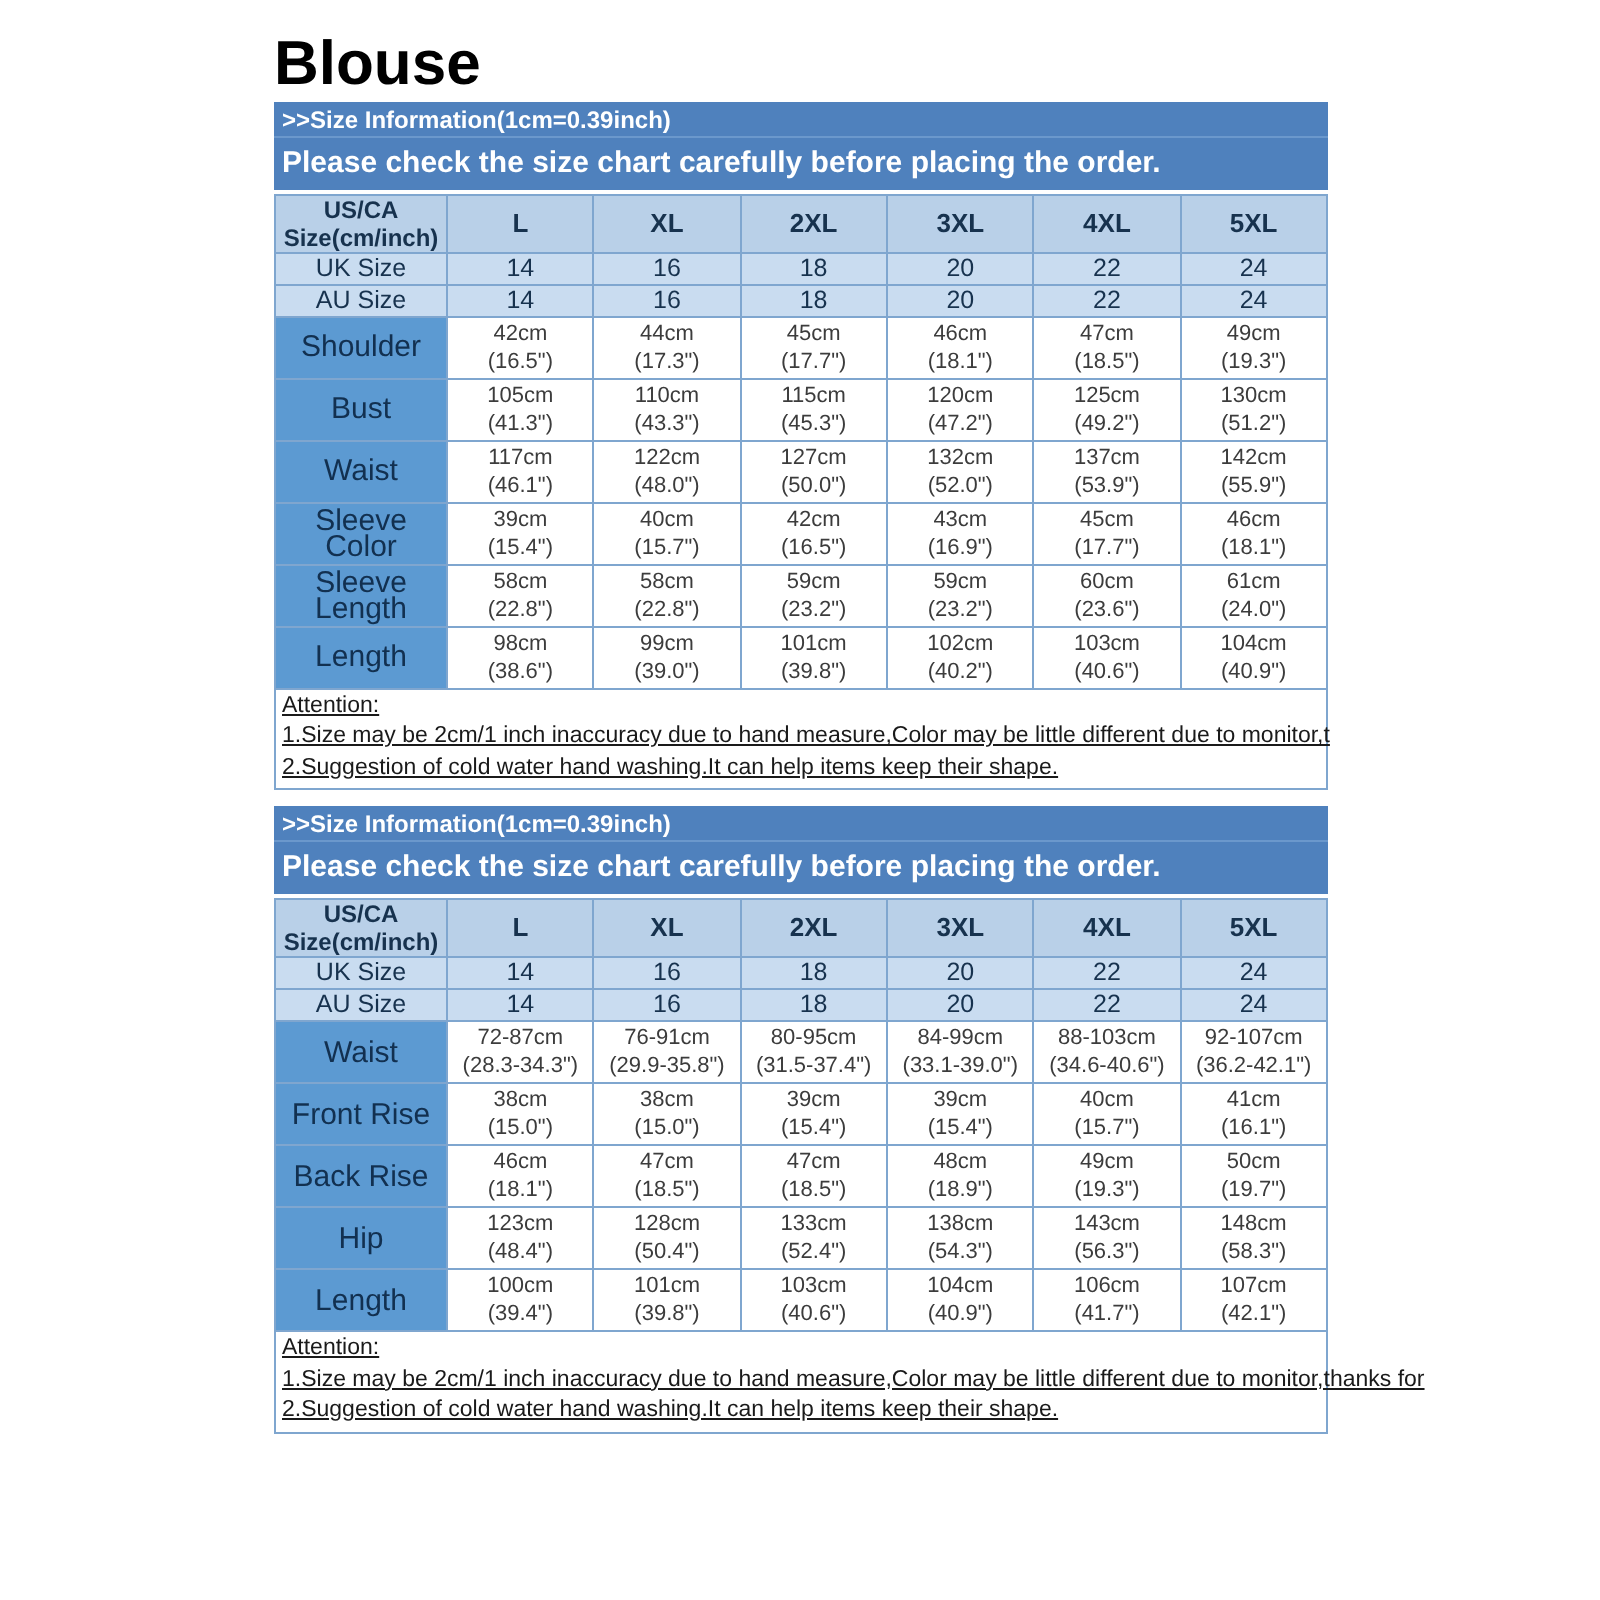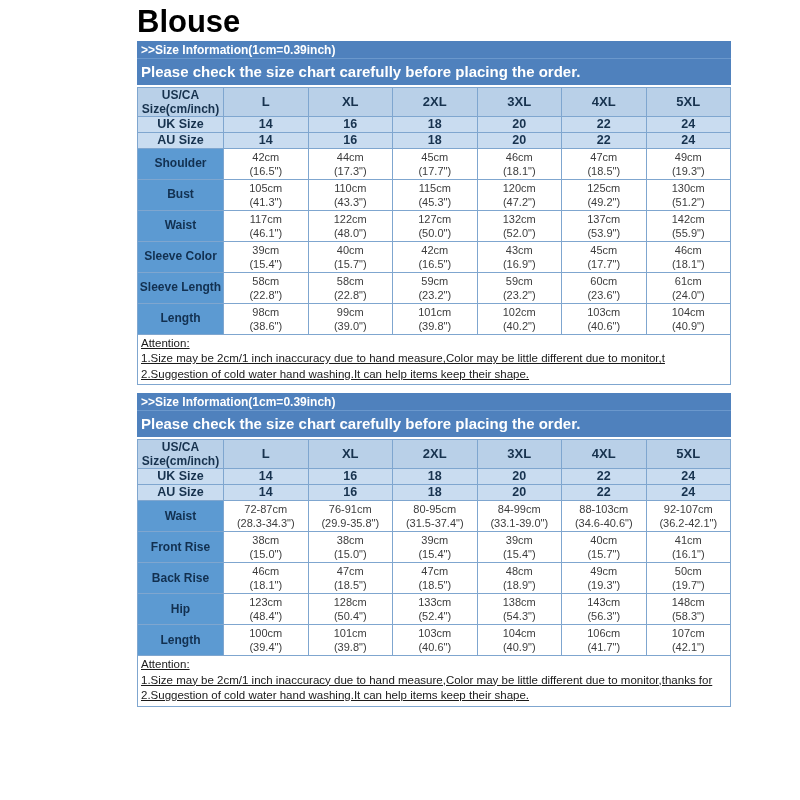--- a/index.html
+++ b/index.html
@@ -6,21 +6,21 @@
     --bar-blue:#4f81bd; --cell-light:#b9d0e8; --row-light:#c9dcf0;
     --label-blue:#5c9ad2; --border-blue:#7fa6cf; --text-dark:#17324e;
     --value-gray:#3c3c3c; --attention-text:#1a1a1a; --title-black:#000000;
   }
   *{box-sizing:border-box;}
   html,body{margin:0;padding:0;}
   body{
     width:800px;height:800px;background:#ffffff;overflow:hidden;
     font-family:"Liberation Sans", sans-serif;
   }
-  .canvas{width:594px;margin-left:137px;padding-top:6px;}
+  .canvas{width:527px;margin-left:137px;padding-top:16px;}
   .title{
     font-size:31px;font-weight:bold;color:var(--title-black);
     margin:0 0 3px 0;line-height:1.02;letter-spacing:0;
   }
   .info-bar{background:var(--bar-blue);color:#ffffff;font-weight:bold;}
   .info-line1{font-size:12px;line-height:14px;padding:2px 4px 1px;border-bottom:1px solid #6b98cc;}
   .info-line2{font-size:15px;line-height:18px;padding:4px 4px;}
   table.size-table{
     width:100%;border-collapse:collapse;table-layout:fixed;
     margin-top:2px;
@@ -30,25 +30,25 @@
     border:1px solid var(--border-blue);text-align:center;vertical-align:middle;padding:0;
   }
   .header-row th{
     background:var(--cell-light);color:var(--text-dark);
     font-size:13px;font-weight:bold;height:28px;line-height:14px;
   }
   .header-row th.corner-cell{width:86px;font-size:12px;}
   .corner-cell div{line-height:14px;}
   .simple-row th,.simple-row td{
     background:var(--row-light);color:var(--text-dark);
-    font-weight:bold;font-size:12.5px;height:16px;line-height:15px;margin-top:20px;
+    font-weight:normal;font-size:12.5px;height:16px;line-height:15px;margin-top:20px;
   }
   .measure-row th{
     background:var(--label-blue);color:#123050;
-    font-weight:bold;font-size:12px;line-height:13px;
+    font-weight:normal;font-size:15px;line-height:13px;
   }
   .measure-row td{
     background:#ffffff;color:var(--value-gray);
     font-size:11px;height:31px;line-height:14px;font-weight:normal;
   }
   .attention{
     border:1px solid var(--border-blue);margin-top:-1px;
     padding:1px 3px 2px;font-size:11.5px;line-height:15.5px;color:var(--attention-text);text-decoration:underline;
   }
   .attention-line{white-space:nowrap;}

